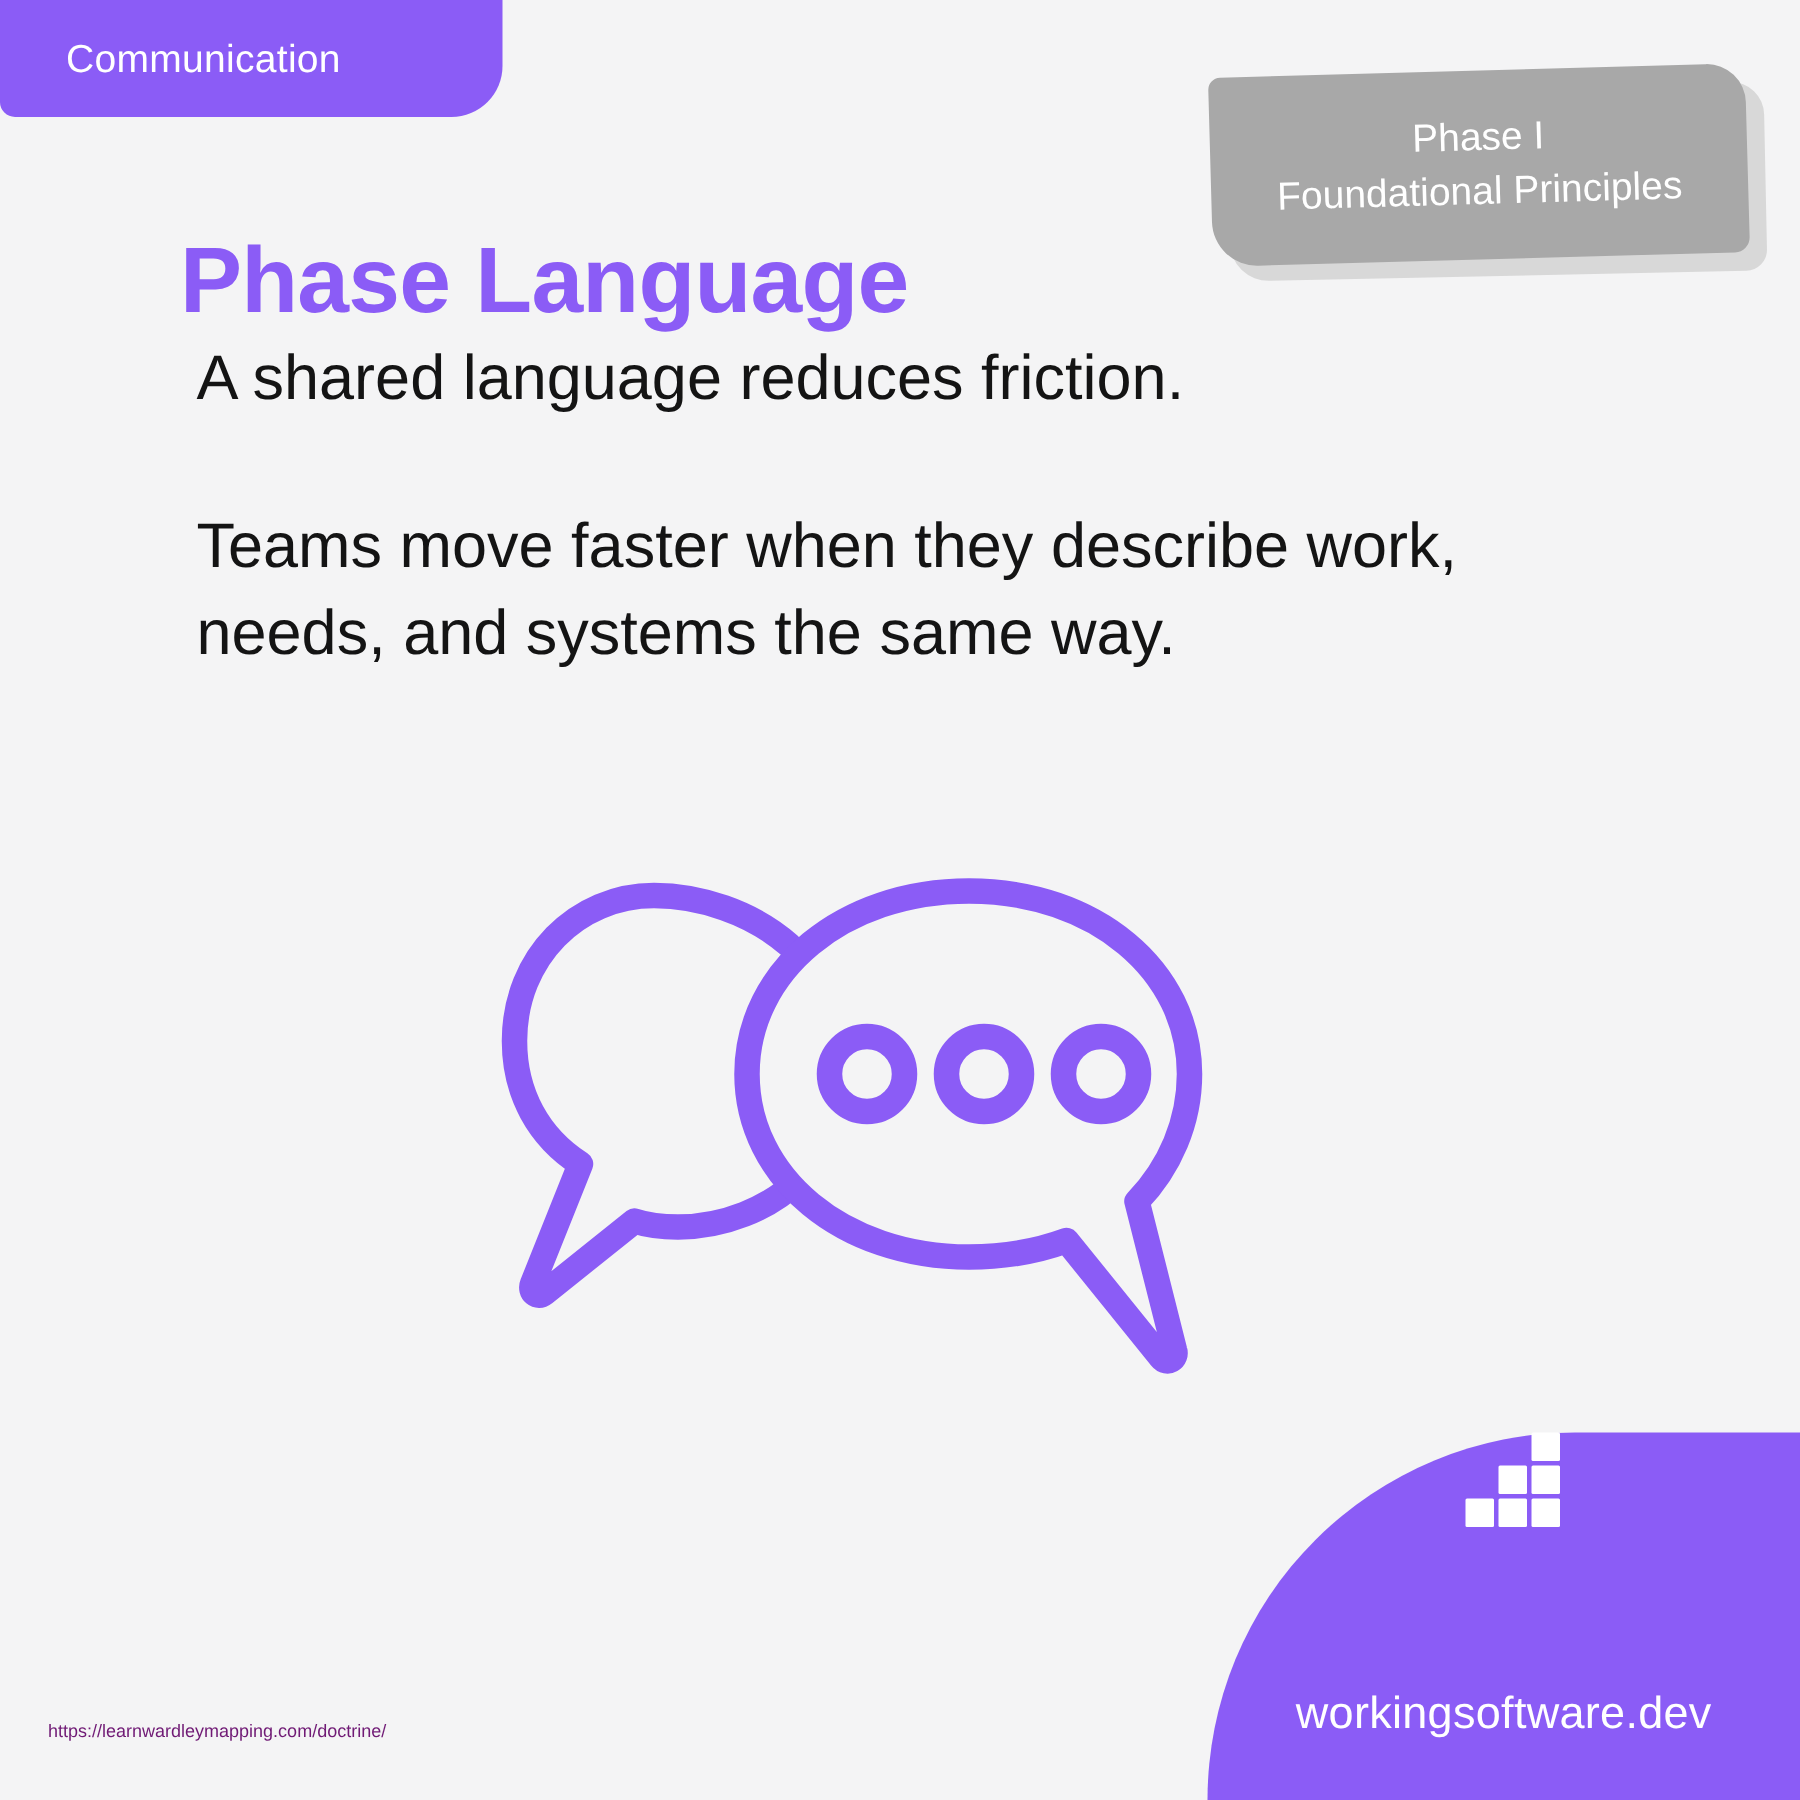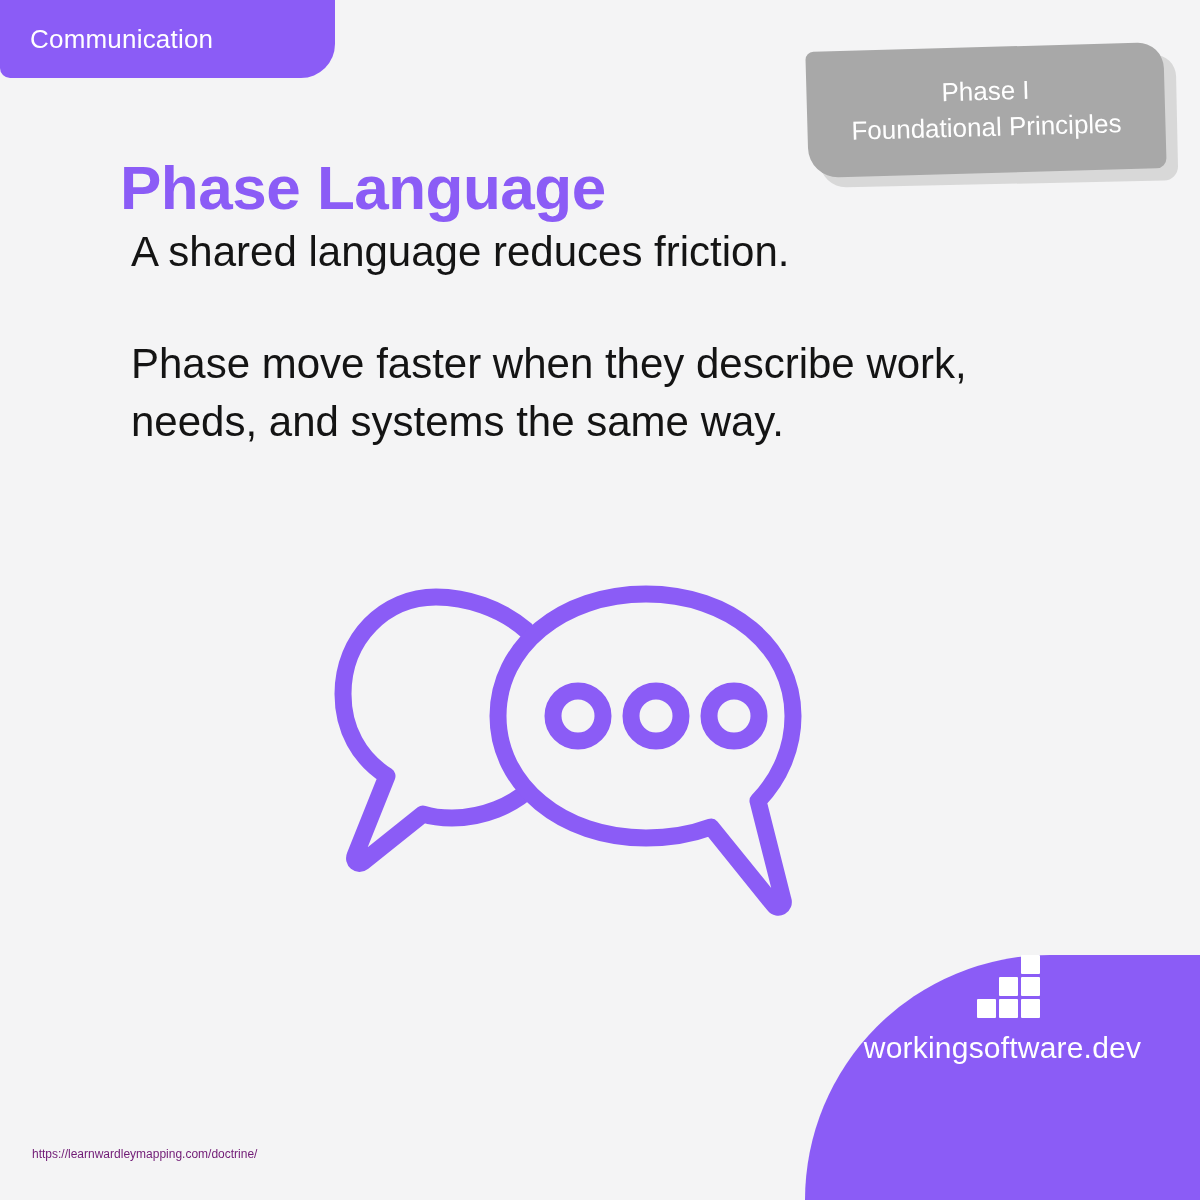--- a/index.html
+++ b/index.html
@@ -28,21 +28,21 @@
     position: absolute;
     left: 0;
     top: 0;
     width: 335px;
     height: 78px;
     background: #8b5cf6;
     border-radius: 0 0 34px 10px;
     display: flex;
     align-items: center;
     box-sizing: border-box;
-    padding-left: 30px;
+    padding-left: 44px;
   }
   .category-tab-label {
     color: #ffffff;
     font-size: 26px;
     font-weight: 400;
     letter-spacing: 0.2px;
     line-height: 1;
     white-space: nowrap;
   }
 
@@ -137,21 +137,21 @@
     position: absolute;
     left: 805px;
     top: 955px;
     width: 395px;
     height: 245px;
     background: #8b5cf6;
     border-radius: 250px 0 0 0;
     display: flex;
     flex-direction: column;
     align-items: center;
-    justify-content: flex-start;
+    justify-content: space-between;
     padding-bottom: 42px;
     box-sizing: border-box;
   }
   .brand-logo {
     width: 66px;
     height: 62px;
     position: relative;
     margin-bottom: 16px;
     margin-left: 14px;
   }
@@ -203,21 +203,21 @@
     <div class="phase-sticker">
       <span class="phase-line">Phase I</span>
       <span class="phase-line">Foundational Principles</span>
     </div>
   </div>
 
   <h1 class="headline">Phase Language</h1>
 
   <div class="body-copy">
     <p class="body-paragraph">A shared language reduces friction.</p>
-    <p class="body-paragraph">Phase move faster when they describe work, needs, and systems the same way.</p>
+    <p class="body-paragraph">Teams move faster when they describe work, needs, and systems the same way.</p>
   </div>
 
   <div class="illustration">
     <svg viewBox="0 0 500 365" xmlns="http://www.w3.org/2000/svg" fill="none" stroke="#8b5cf6" stroke-width="17" stroke-linecap="round" stroke-linejoin="round">
 
       <path d="M196 60
                C 171 38, 136 27, 106 27
                C 55 27, 13 68, 13 124
                C 13 159, 29 188, 57 206
                L 25 286

